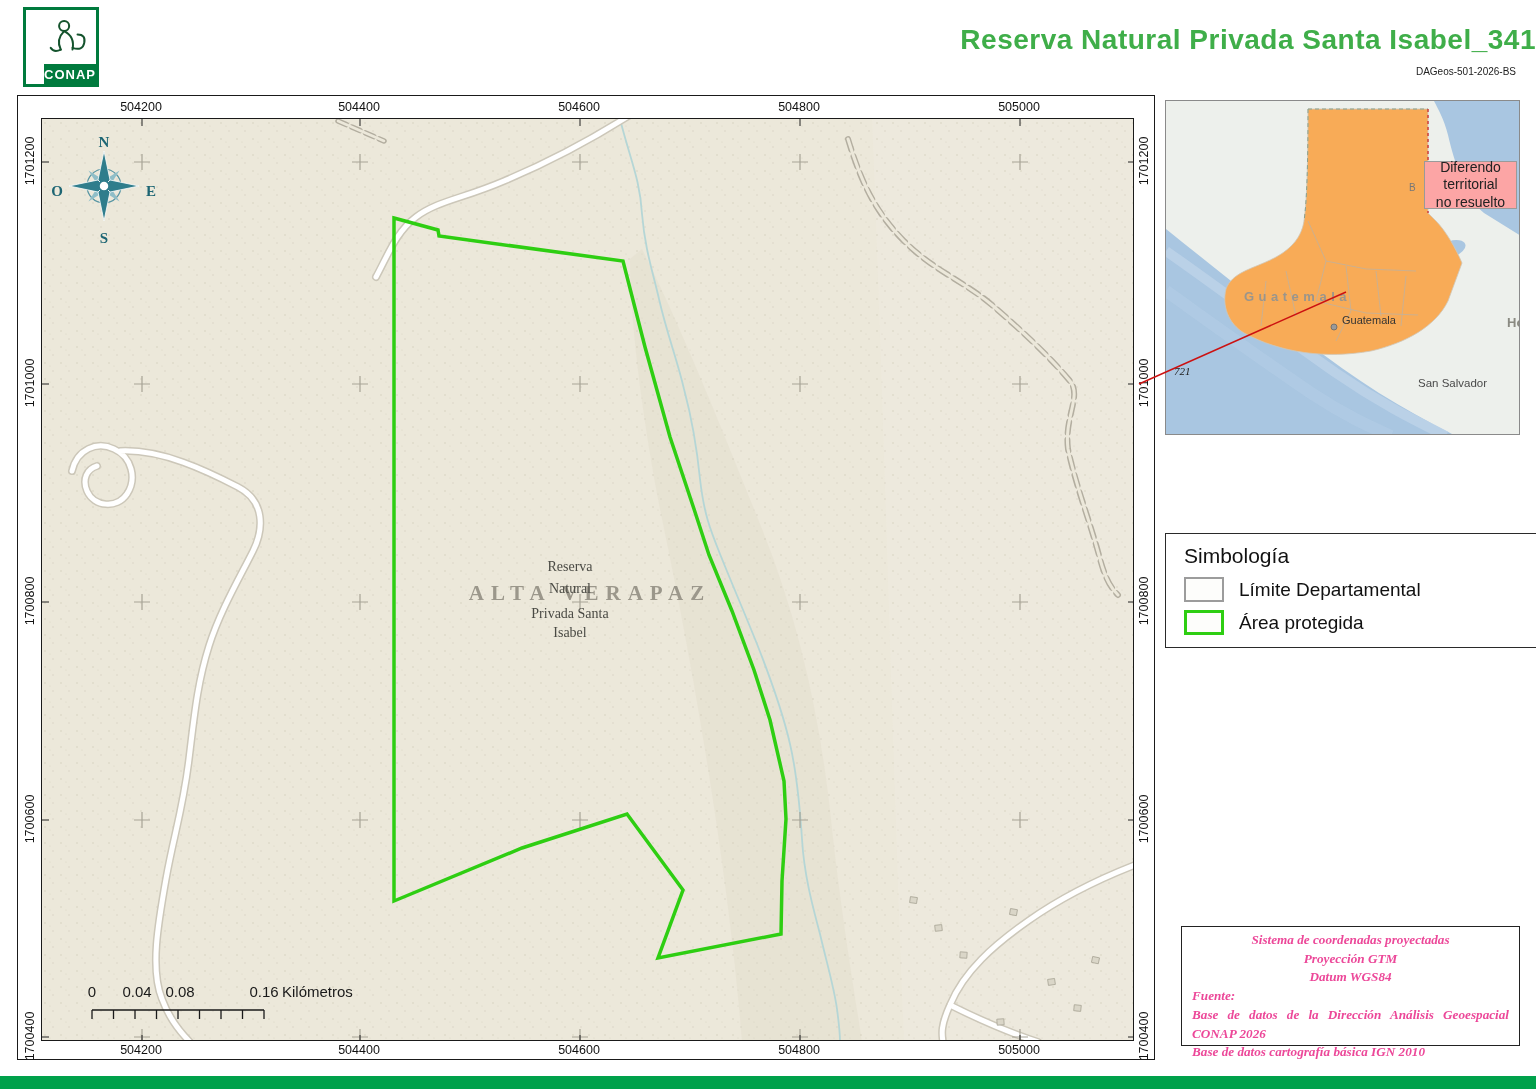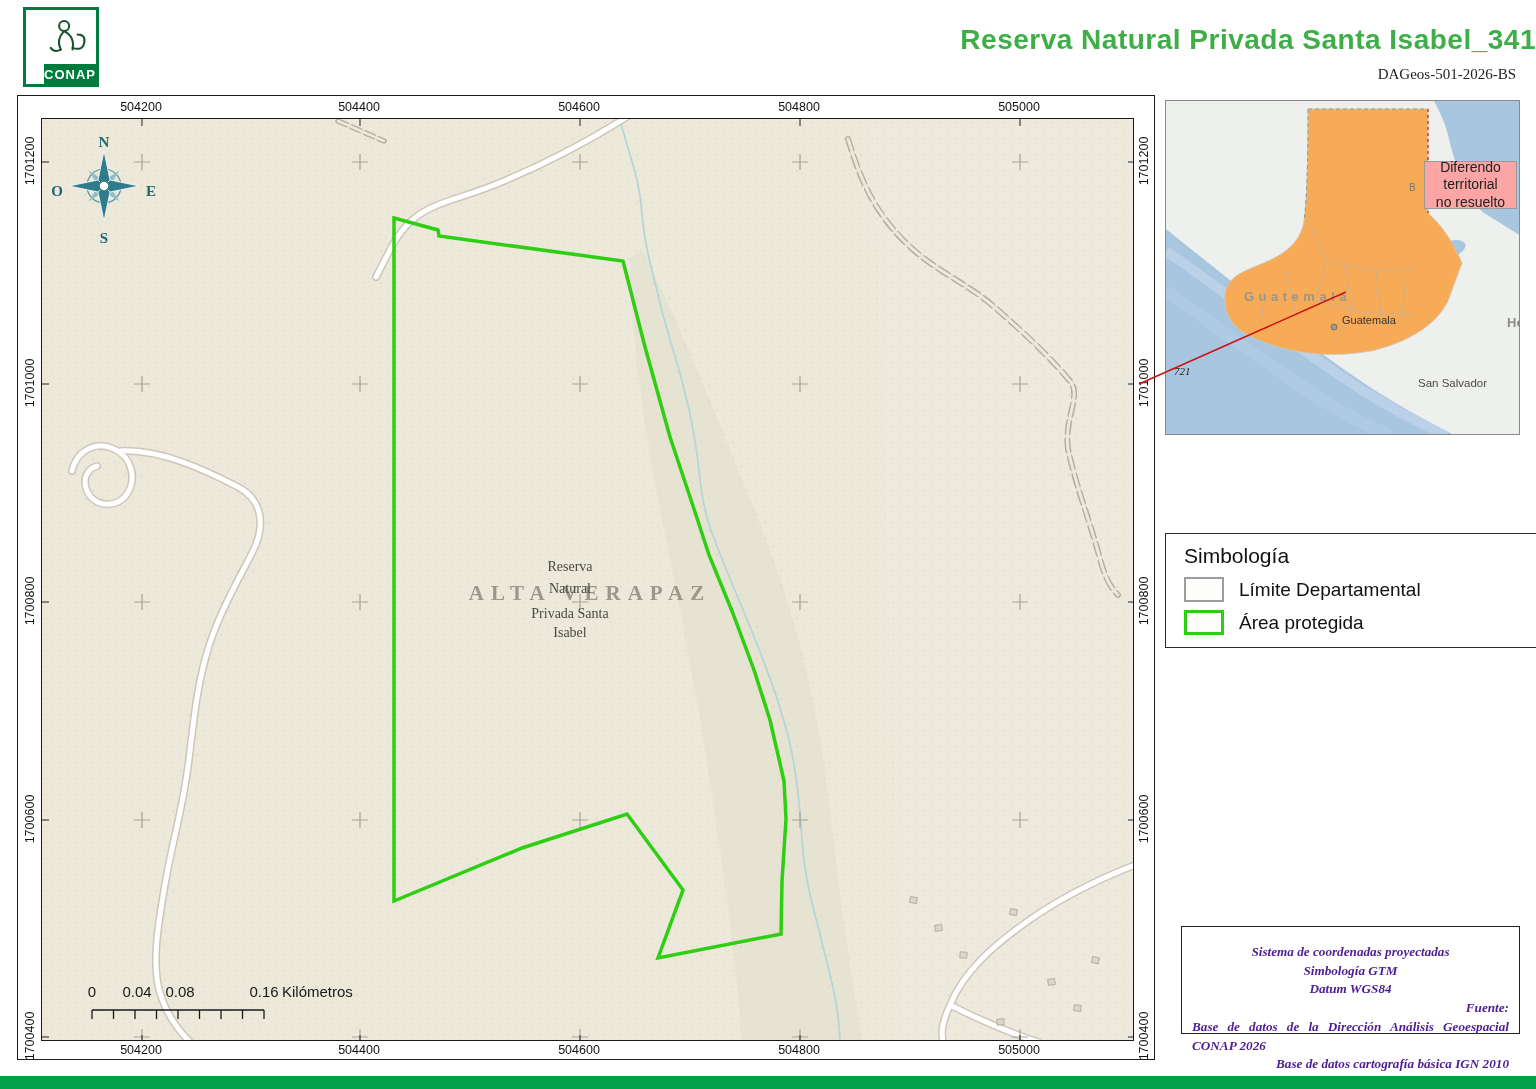--- a/index.html
+++ b/index.html
@@ -5,43 +5,43 @@
   * { margin:0; padding:0; box-sizing:border-box; }
   html,body { width:1536px; height:1089px; }
   body { position:relative; background:#ffffff; font-family:"Liberation Sans",sans-serif; overflow:hidden; color:#111; }
 
   
   .header { position:absolute; left:0; top:0; width:1536px; height:95px; }
   .logo { position:absolute; left:23px; top:7px; width:76px; height:80px; background:#ffffff; border:3px solid #007a3d; display:flex; flex-direction:column;padding-left:18px; }
   .logo-art { flex:1; display:flex; align-items:center; justify-content:center; }
   .logo-band { height:20px; background:#007a3d; color:#fff; font-size:13px; font-weight:bold; letter-spacing:1px; display:flex; align-items:center; justify-content:center; }
   .map-title { position:absolute; left:0; right:0; top:24px; text-align:right; font-size:28px; font-weight:600; letter-spacing:.5px; color:#3fae49; }
-  .doc-code { position:absolute; right:20px; top:66px; font-size:15px; color:#222;font-family:Liberation Serif, serif; }
+  .doc-code { position:absolute; right:20px; top:66px; font-size:10px; color:#222; }
 
   
   .map-frame { position:absolute; left:17px; top:95px; width:1138px; height:965px; border:1.5px solid #1a1a1a; background:#ffffff; }
   .map-inner { position:absolute; left:23px; top:22px; width:1093px; height:923px; border:1.2px solid #1a1a1a; background:#ece8da; overflow:hidden; }
   .xlab { position:absolute; transform:translateX(-50%); font-size:12.5px; color:#111; white-space:nowrap; }
   .ylab { position:absolute; transform:translate(-50%,-50%) rotate(-90deg); font-size:12.5px; color:#111; white-space:nowrap; }
 
   
   .inset { position:absolute; left:1165px; top:100px; width:355px; height:335px; border:1px solid #8a8a8a; background:#edf0ec; overflow:hidden; }
   .inset-note { position:absolute; left:1424px; top:161px; width:93px; height:48px; background:#fca5a5; border:1px solid #9a9a9a; font-size:14px; line-height:1.25; display:flex; align-items:center; justify-content:center; text-align:center; padding:10px; color:#222; }
 
   .legend { position:absolute; left:1165px; top:533px; width:426px; height:115px; border:1.3px solid #2a2a2a; background:#ffffff; padding:10px 18px 8px 18px; }
   .legend-title { font-size:21px; font-weight:400; color:#111; margin-bottom:9px; }
   .legend-item { display:flex; align-items:center; margin-bottom:8px; }
   .swatch { width:40px; height:25px; margin-right:15px; background:#fdfdfb; }
   .swatch.dept { border:2.5px solid #9c9c9c; }
   .swatch.area { border:3px solid #2ece12; }
   .legend-label { font-size:19px; color:#111; }
 
-  .source-box { position:absolute; left:1181px; top:926px; width:339px; height:108px; border:1.5px solid #222; background:#ffffff; padding:16px 10px; font-family:"Liberation Serif",serif; font-style:italic; font-weight:bold; font-size:13.2px; line-height:1.42; color:#4c1d95; }
+  .source-box { position:absolute; left:1181px; top:926px; width:339px; height:120px; border:1.5px solid #222; background:#ffffff; padding:4px 10px; font-family:"Liberation Serif",serif; font-style:italic; font-weight:bold; font-size:13.2px; line-height:1.42; color:#ec4899; }
   .source-box .c { text-align:center; }
-  .source-box .l { text-align:right; }
+  .source-box .l { text-align:left; }
   .source-box .j { text-align:justify; }
 
   .footer-bar { position:absolute; left:0; top:1076px; width:1536px; height:13px; background:#00a14b; }
 
   .overlay { position:absolute; left:0; top:0; width:1536px; height:1089px; pointer-events:none; }
 </style>
 </head>
 <body>
 
 <div class="header">
@@ -235,21 +235,21 @@
     <span class="legend-label">Límite Departamental</span>
   </div>
   <div class="legend-item">
     <span class="swatch area"></span>
     <span class="legend-label">Área protegida</span>
   </div>
 </div>
 
 <div class="source-box">
   <div class="c">Sistema de coordenadas proyectadas</div>
-  <div class="c">Simbología GTM</div>
+  <div class="c">Proyección GTM</div>
   <div class="c">Datum WGS84</div>
   <div class="l">Fuente:</div>
   <div class="j">Base de datos de la Dirección Análisis Geoespacial CONAP 2026</div>
   <div class="l">Base de datos cartografía básica IGN 2010</div>
 </div>
 
 <div class="footer-bar"></div>
 
 <svg class="overlay" width="1536" height="1089" viewBox="0 0 1536 1089">
   <line x1="1139" y1="384" x2="1346" y2="292" stroke="#cc1111" stroke-width="1.4"></line>

